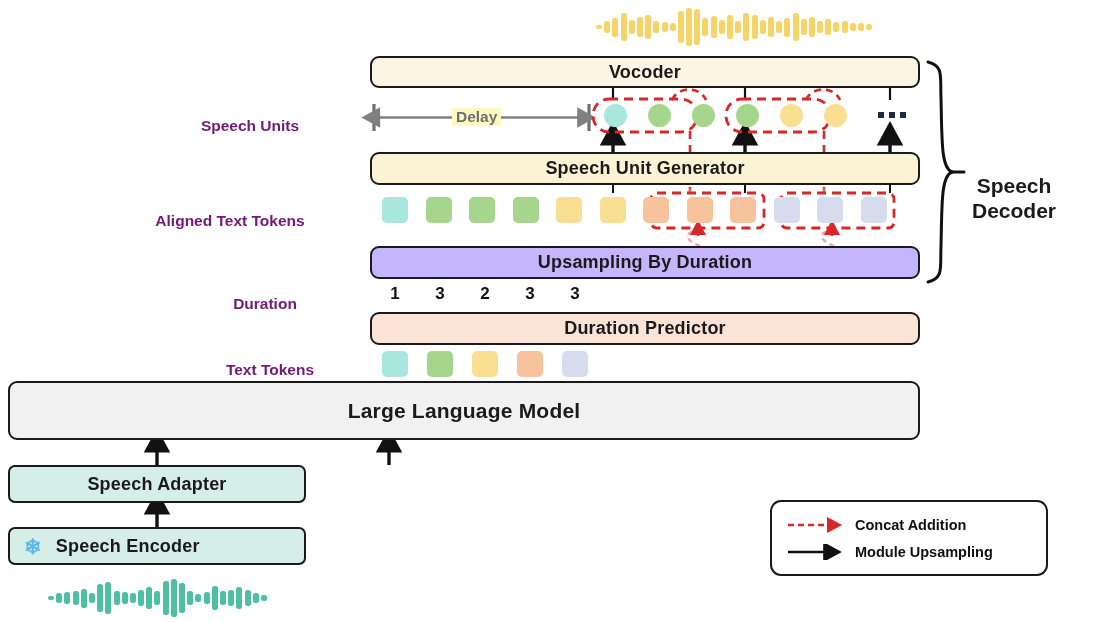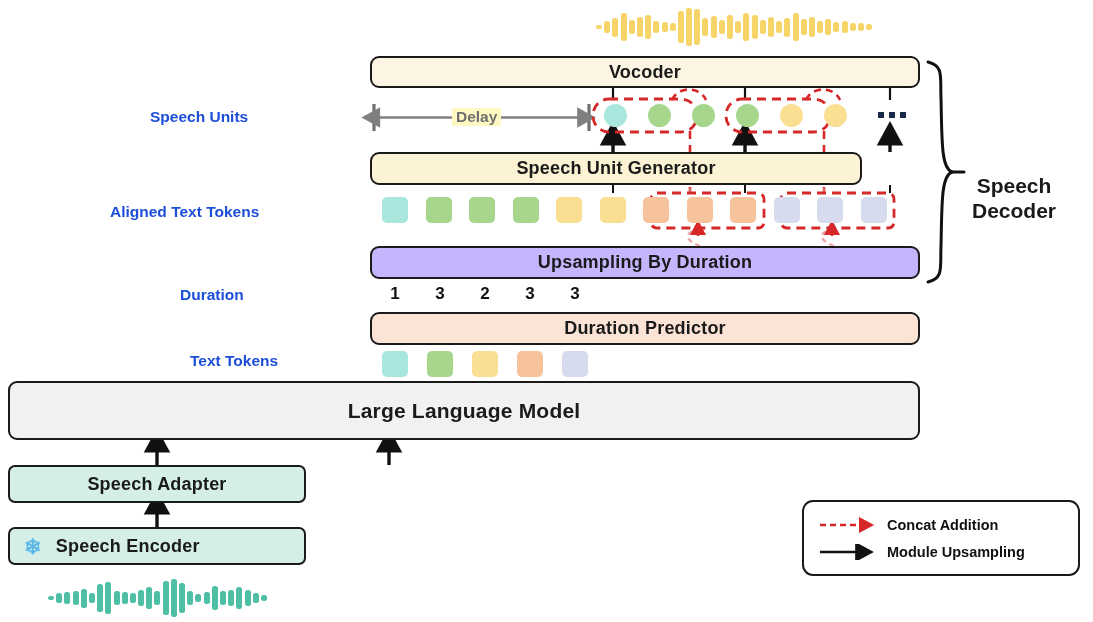--- a/index.html
+++ b/index.html
@@ -28,23 +28,24 @@
   .m-upsamp    { background: #c4b5fd; }
   .m-durpred   { background: #fbe4d5; }
   .m-llm       { background: #f1f1f1; }
   .m-teal      { background: #d5efe8; border-radius: 7px; }
 
   
   .rowlabel {
     position: absolute;
     font-weight: bold;
     font-size: 15.5px;
-    color: #1d4ed8;
-    text-align: left;
+    color: #701a75;
+    text-align: center;
     white-space: nowrap;
+    margin-top: 9px;
   }
 
   
   .token {
     position: absolute;
     border-radius: 5px;
   }
   .unit {
     position: absolute;
     border-radius: 50%;
@@ -64,21 +65,20 @@
   .wave { position: absolute; display: flex; align-items: center; }
   .wave span { display: block; border-radius: 2.5px; margin-right: 2.2px; }
 
   
   .legend {
     position: absolute;
     border: 2.5px solid #1a1a1a;
     border-radius: 11px;
     background: #fff;
     padding: 9px 14px;
-    margin-left: 32px;
   }
   .legend-row {
     display: flex; align-items: center;
     height: 27px;
   }
   .legend-label {
     font-weight: bold; font-size: 14.5px; color: #111;
     margin-left: 11px; white-space: nowrap;
   }
 
@@ -257,21 +257,21 @@
       <div class="unit" style="left: 736px; top: 104px; width: 23px; height: 23px; background: rgb(165, 214, 139);"></div>
       <div class="unit" style="left: 780px; top: 104px; width: 23px; height: 23px; background: rgb(250, 223, 147);"></div>
       <div class="unit" style="left: 824px; top: 104px; width: 23px; height: 23px; background: rgb(250, 223, 147);"></div>
     </div>
   <div class="ellipsis-dots" style="left:878px; top:112px;">
       <i></i>
       <i></i>
       <i></i>
     </div>
 
-  <div class="module m-sug" style="left:370px; top:152px; width:492px; height:33px; font-size:18px;">
+  <div class="module m-sug" style="left:370px; top:152px; width:550px; height:33px; font-size:18px;">
     <span>Speech Unit Generator</span>
   </div>
 
   <div class="rowlabel" style="left:110px; top:203px; width:240px;">
     <span>Aligned Text Tokens</span>
   </div>
   <div id="aligned-layer">
       <div class="token" style="left: 382px; top: 197px; width: 26px; height: 26px; background: rgb(169, 230, 221);"></div>
       <div class="token" style="left: 425.5px; top: 197px; width: 26px; height: 26px; background: rgb(165, 214, 139);"></div>
       <div class="token" style="left: 469px; top: 197px; width: 26px; height: 26px; background: rgb(165, 214, 139);"></div>

